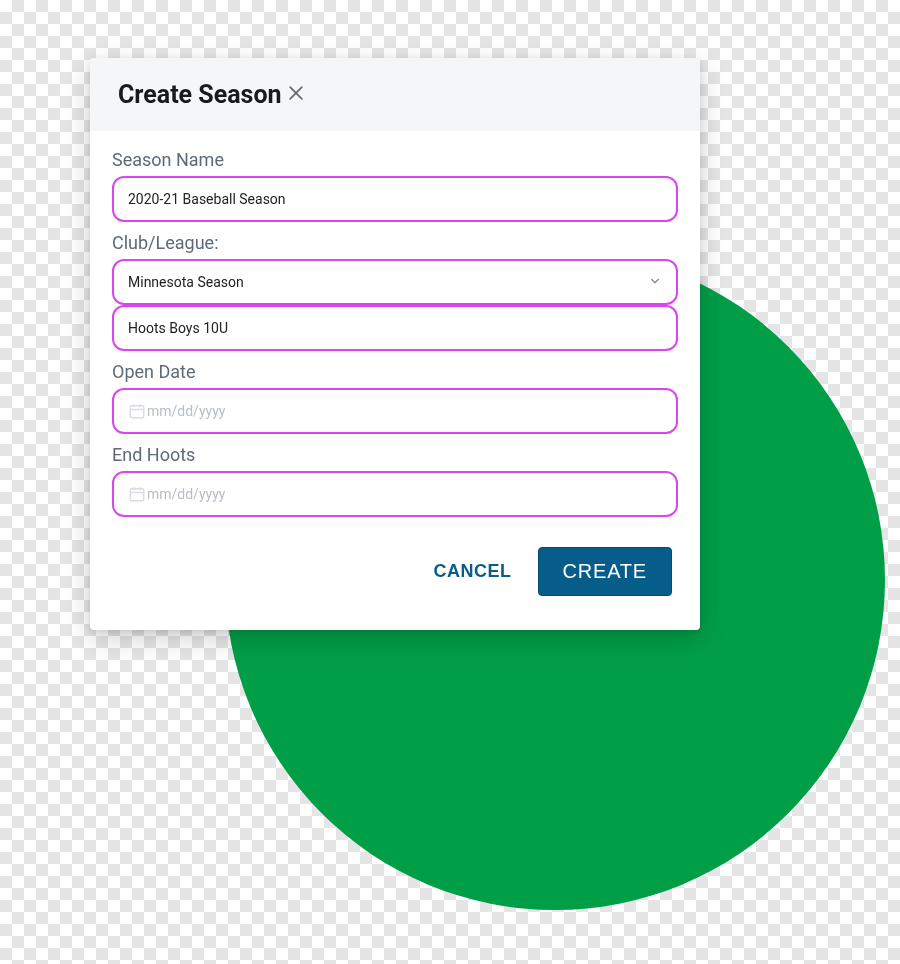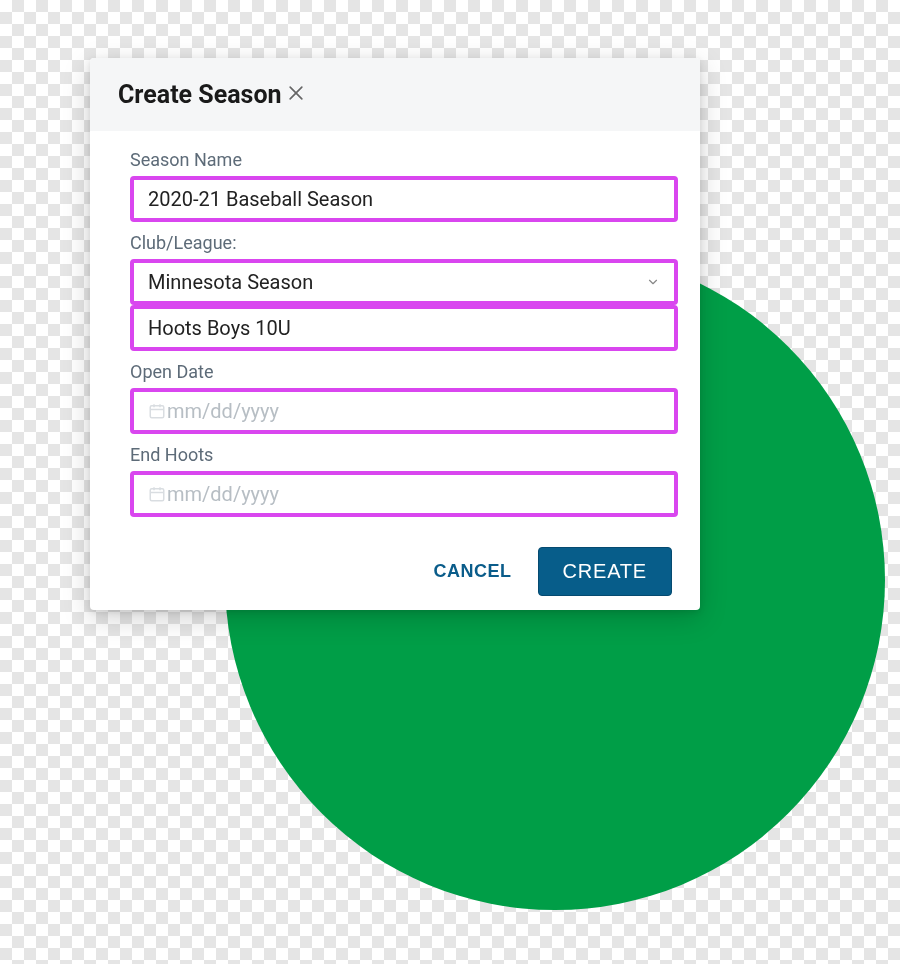--- a/index.html
+++ b/index.html
@@ -56,55 +56,55 @@
     width: 28px;
     height: 28px;
     display: flex;
     align-items: center;
     justify-content: center;
     cursor: pointer;
     color: #666;
   }
   .close-btn svg { width: 20px; height: 20px; }
   .modal-body {
-    padding: 18px 22px 10px 40px;
+    padding: 18px 22px 10px 22px;
   }
   .field-label {
     font-size: 18px;
     color: #5d6b78;
     margin-bottom: 6px;
     margin-top: 10px;
   }
   .field-label:first-child { margin-top: 0; }
   .text-input, .select-input, .date-input {
     width: 100%;
     height: 46px;
-    border: 4px solid #d946ef;
-    border-radius: 4px;
+    border: 2px solid #d946ef;
+    border-radius: 12px;
     padding: 0 14px;
-    font-size: 20px;
+    font-size: 14px;
     color: #222;
     background: #fff;
     display: flex;
     align-items: center;
   }
   .select-input {
     justify-content: space-between;
     cursor: pointer;
   }
   .select-input .chev { color: #888; }
   .select-input .chev svg { width: 14px; height: 14px; }
   .date-input {
     color: #b7bec4;
     gap: 1px;
   }
   .date-input .cal { color: #d9dde1; display:flex; }
   .date-input .cal svg { width: 18px; height: 18px; }
   .modal-footer {
-    padding: 20px 28px 14px;
+    padding: 20px 28px 34px;
     display: flex;
     justify-content: flex-end;
     align-items: center;
     gap: 26px;
   }
   .btn-cancel {
     background: none;
     border: none;
     color: #0a5c8a;
     font-size: 18px;

